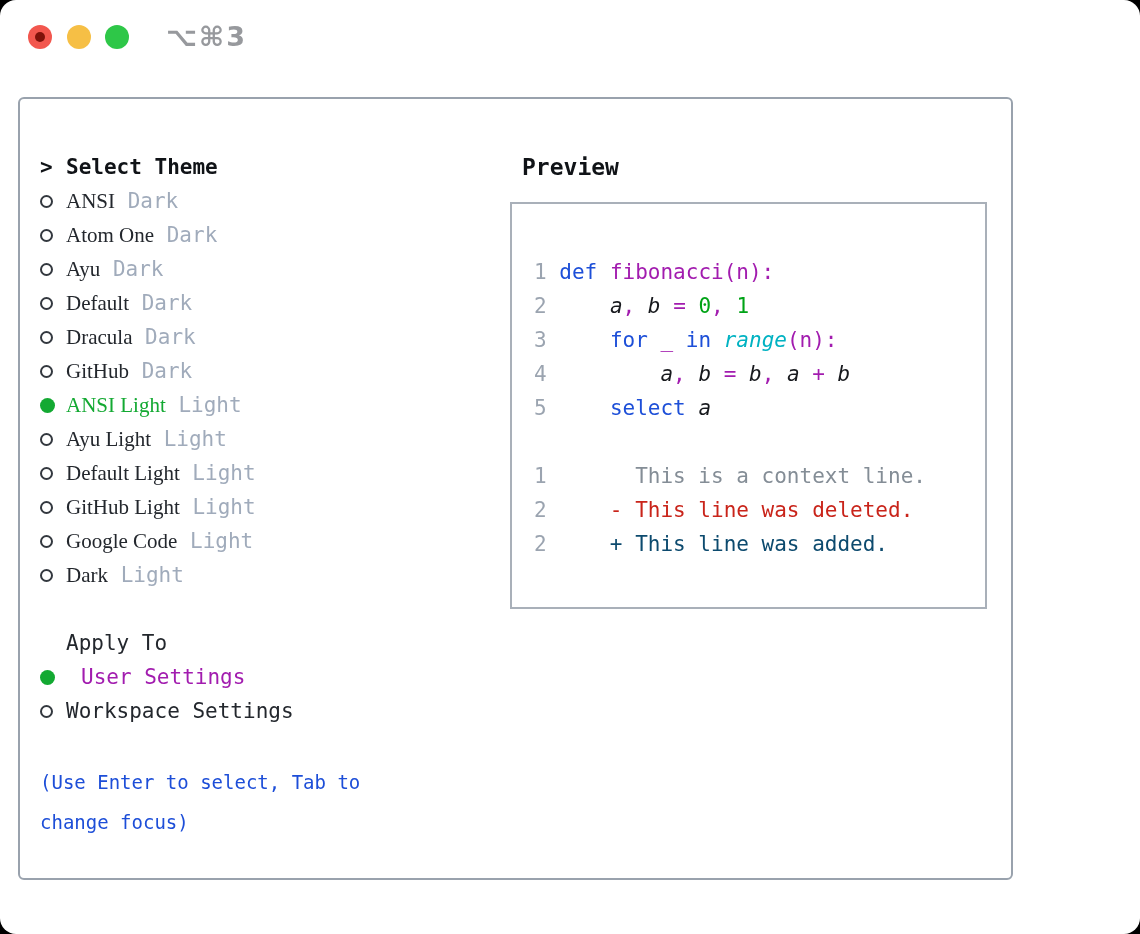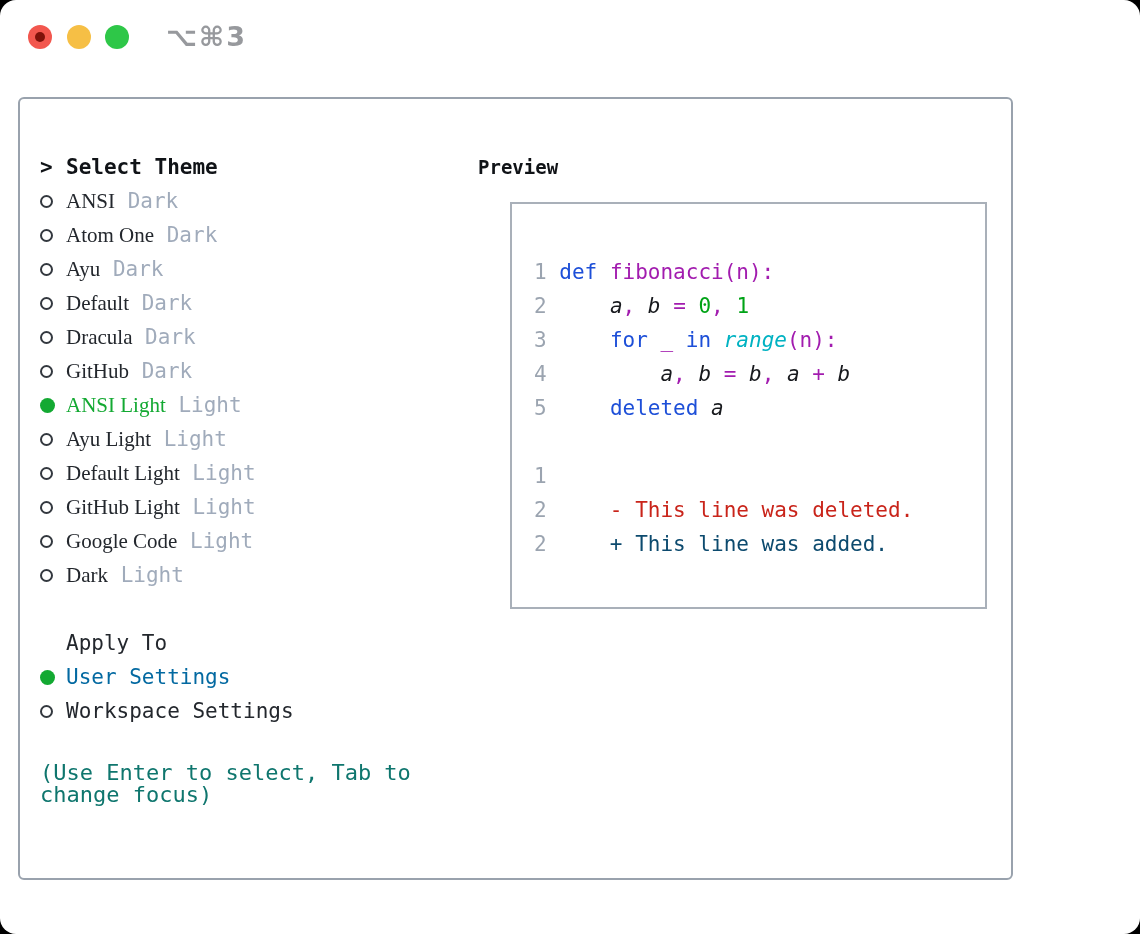--- a/index.html
+++ b/index.html
@@ -31,26 +31,26 @@
   .cursor { display:inline-block; width:26px; font-weight:700; color:#101317; }
   .hdr { font-weight:700; color:#101317; }
   .bullet { flex:0 0 auto; width:13px; height:13px; border-radius:50%;
     border:2px solid #33383f; margin:0 13px 0 0; background:transparent; }
   .bullet.sel { width:15px; height:15px; border:none; background:#13a932; margin-right:11px; }
   .theme-name { color:#23272d;font-family:Liberation Serif, serif; }
   .theme-row.sel .theme-name { color:#13a932; }
   .tag { color:#a0abbb; margin-left:1ch; }
   .indent { display:inline-block; width:26px; }
   .opt-label { color:#23272d; }
-  .apply-row.sel .opt-label { color:#0369a1; }
-  .hint { width:400px; font-size:22px; line-height:22px; color:#0f766e; }
+  .apply-row.sel .opt-label { color:#a21caf;margin-left:15px; }
+  .hint { width:400px; font-size:19px; line-height:40px; color:#1d4ed8; }
 
   
-  .preview-title { position:absolute; left:458px; top:51px; height:34px; line-height:34px;
-    font-size:19px; font-weight:700; color:#101317; }
+  .preview-title { position:absolute; left:502px; top:51px; height:34px; line-height:34px;
+    font-size:23px; font-weight:700; color:#101317; }
   .preview-box { position:absolute; left:490px; top:103px; width:477px; height:407px;
     border:2px solid #a9b0b9; background:#fff; padding:51px 0 0 22px;
     font-size:21px; color:#17191d; }
   .lineno { color:#9ba4b0; margin-right:1ch; }
   .c-plain   { color:#a21caf; }
   .c-keyword { color:#1d4fd8; }
   .c-builtin { color:#00b2c2; font-style:italic; }
   .c-variable{ color:#17191d; font-style:italic; }
   .c-number  { color:#00a316; }
   .c-context { color:#848d96; }
@@ -113,25 +113,25 @@
       </div>
 
       <div class="preview-title">Preview</div>
 
       <div class="preview-box">
         <div id="code-lines">
             <div class="row"><span class="lineno">1</span><span class="c-keyword">def</span><span class="c-plain"> fibonacci(n):</span></div>
             <div class="row"><span class="lineno">2</span><span class="c-plain">    </span><span class="c-variable">a</span><span class="c-plain">, </span><span class="c-variable">b</span><span class="c-plain"> = </span><span class="c-number">0</span><span class="c-plain">, </span><span class="c-number">1</span></div>
             <div class="row"><span class="lineno">3</span><span class="c-plain">    </span><span class="c-keyword">for</span><span class="c-plain"> _ </span><span class="c-keyword">in</span><span class="c-plain"> </span><span class="c-builtin">range</span><span class="c-plain">(n):</span></div>
             <div class="row"><span class="lineno">4</span><span class="c-plain">        </span><span class="c-variable">a</span><span class="c-plain">, </span><span class="c-variable">b</span><span class="c-plain"> = </span><span class="c-variable">b</span><span class="c-plain">, </span><span class="c-variable">a</span><span class="c-plain"> + </span><span class="c-variable">b</span></div>
-            <div class="row"><span class="lineno">5</span><span class="c-plain">    </span><span class="c-keyword">deleted</span><span class="c-plain"> </span><span class="c-variable">a</span></div>
+            <div class="row"><span class="lineno">5</span><span class="c-plain">    </span><span class="c-keyword">select</span><span class="c-plain"> </span><span class="c-variable">a</span></div>
           </div>
         <div class="row"></div>
         <div id="diff-lines">
-            <div class="row"><span class="lineno">1</span></div>
+            <div class="row"><span class="lineno">1</span><span class="c-context">      This is a context line.</span></div>
             <div class="row"><span class="lineno">2</span><span class="c-deleted">    - This line was deleted.</span></div>
             <div class="row"><span class="lineno">2</span><span class="c-added">    + This line was added.</span></div>
           </div>
       </div>
 
     </div>
   </div>
 </div>
 
 </body></html>

